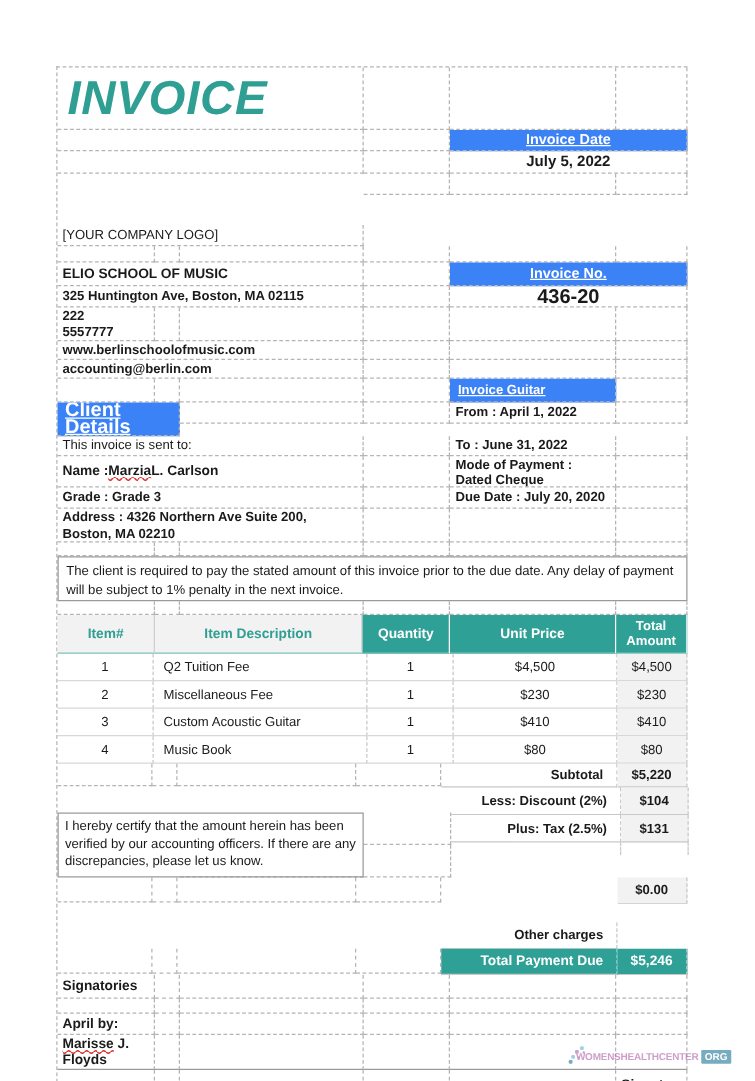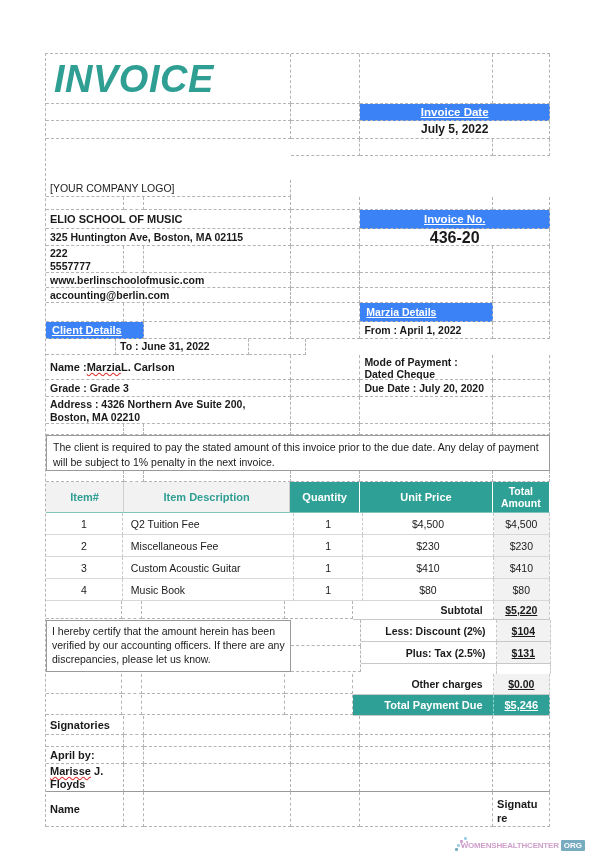--- a/index.html
+++ b/index.html
@@ -136,21 +136,20 @@
   }
   .tot-val {
     background: #f2f2f2;
     border-right: 1px dashed #c8c8c8;
     border-bottom: 1px solid #c8c8c8;
     font-weight: bold;
     display: flex;
     align-items: center;
     justify-content: center;
     font-size: 10.5px;
-    text-decoration: underline;
   }
   .tot-label.final, .tot-val.final {
     background: #2fa096;
     color: #ffffff;
   }
   .tot-val.final { justify-content: center; }
 
   .note-box {
     border: 1px solid #9a9a9a;
     font-size: 10.5px;
@@ -271,33 +270,34 @@
     <div class="cell c4" style="height:15px;"></div>
     <div class="cell c5" style="height:15px;"></div>
     <div class="cell c6" style="height:15px;"></div>
   </div>
 
   <div class="row">
     <div class="cell c1" style="height:19px;"></div>
     <div class="cell c2" style="height:19px;"></div>
     <div class="cell c3" style="height:19px;"></div>
     <div class="cell c4" style="height:19px;"></div>
-    <div class="cell c5 banner" style="height:19px;font-size:10.5px;padding-left:6px;">Marzia Details</div>
+    <div class="cell c5 banner" style="height:19px;font-size:10.5px;padding-left:6px;">Invoice Guitar</div>
     <div class="cell c6" style="height:19px;"></div>
   </div>
 
   <div class="row">
-    <div class="cell span12 banner" style="height:17px;font-size:11px;padding-left:6px;">Client Details</div>
+    <div class="cell span12 banner" style="height:27px;font-size:16px;padding-left:6px;">Client Details</div>
     <div class="cell c3" style="height:17px;"></div>
     <div class="cell c4" style="height:17px;"></div>
     <div class="cell c5 b mid" style="height:17px;">From : April 1, 2022</div>
     <div class="cell c6" style="height:17px;"></div>
   </div>
 
   <div class="row">
+    <div class="cell span123 mid" style="height:16px;">This invoice is sent to:</div>
     <div class="cell c4" style="height:16px;"></div>
     <div class="cell c5 b mid" style="height:16px;">To : June 31, 2022</div>
     <div class="cell c6" style="height:16px;"></div>
   </div>
 
   <div class="row">
     <div class="cell span123 b mid" style="height:25px;font-size:11px;"><span>Name : </span><span class="sp">Marzia</span><span> L. Carlson</span></div>
     <div class="cell c4" style="height:25px;"></div>
     <div class="cell c5 b" style="height:25px;line-height:12px;padding-top:1px;">Mode of Payment : Dated Cheque</div>
     <div class="cell c6" style="height:25px;"></div>
@@ -382,21 +382,21 @@
   <div class="row">
     <div class="cell c1" style="height:18px;"></div>
     <div class="cell c2" style="height:18px;"></div>
     <div class="cell c3" style="height:18px;"></div>
     <div class="cell c4" style="height:18px;"></div>
     <div class="tot-label c5" style="height:18px;">Subtotal</div>
     <div class="tot-val c6" style="height:18px;">$5,220</div>
   </div>
 
   <div class="row">
-    <div class="span1234" style="position:relative;">
+    <div class="span1234" style="position:relative;margin-top:20px;">
       <div class="note-box" style="width:245px;height:52px;position:absolute;left:0;top:0;">I hereby certify that the amount herein has been verified by our accounting officers. If there are any discrepancies, please let us know.</div>
       <div class="row" style="width:315px;">
         <div class="cell c1" style="height:26px;border:none;"></div>
         <div class="cell c2" style="height:26px;border:none;"></div>
         <div class="cell c3" style="height:26px;border:none;"></div>
         <div class="cell c4" style="height:26px;border-right:1px dashed #b4b4b4;border-bottom:1px dashed #b4b4b4;"></div>
       </div>
       <div class="row" style="width:315px;">
         <div class="cell c1" style="height:26px;border:none;"></div>
         <div class="cell c2" style="height:26px;border:none;"></div>
@@ -418,21 +418,21 @@
         <div class="tot-val c6" style="height:10px;background:transparent;border-bottom:none;"></div>
       </div>
     </div>
   </div>
 
   <div class="row">
     <div class="cell c1" style="height:20px;"></div>
     <div class="cell c2" style="height:20px;"></div>
     <div class="cell c3" style="height:20px;"></div>
     <div class="cell c4" style="height:20px;"></div>
-    <div class="tot-label c5" style="height:20px;">Other charges</div>
+    <div class="tot-label c5" style="height:20px;margin-top:36px;">Other charges</div>
     <div class="tot-val c6" style="height:20px;">$0.00</div>
   </div>
 
   <div class="row">
     <div class="cell c1" style="height:20px;"></div>
     <div class="cell c2" style="height:20px;"></div>
     <div class="cell c3" style="height:20px;"></div>
     <div class="cell c4" style="height:20px;"></div>
     <div class="tot-label final c5" style="height:20px;font-size:11px;border-right:1px dashed #8fd2cb;">Total Payment Due</div>
     <div class="tot-val final c6" style="height:20px;font-size:11px;">$5,246</div>

